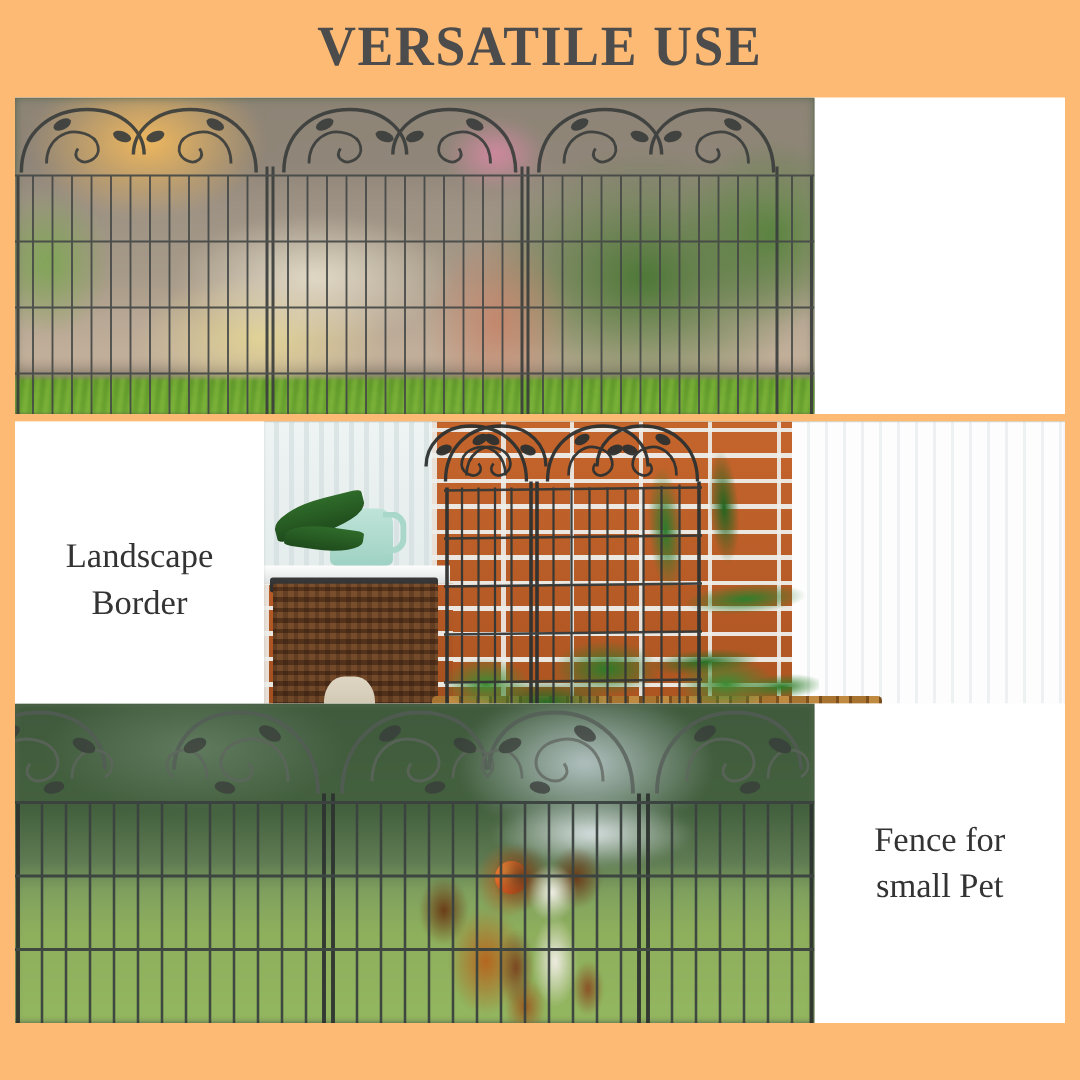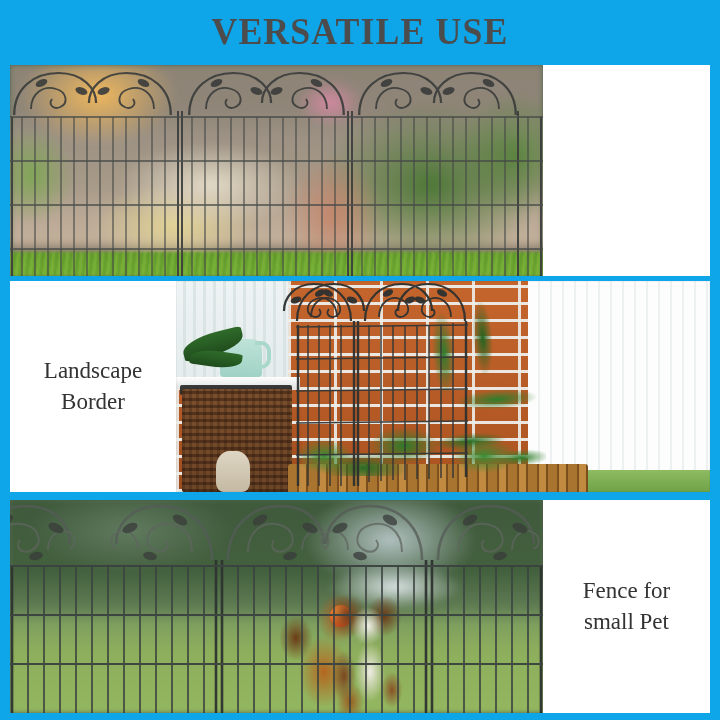--- a/index.html
+++ b/index.html
@@ -3,21 +3,21 @@
 <meta charset="utf-8">
 <title>Versatile Use</title>
 <style>
   * { margin:0; padding:0; box-sizing:border-box; }
   html, body {
     width:720px; height:720px;
     background:#ccd2d5;
     font-family:"Liberation Serif", "DejaVu Serif", serif;
     overflow:hidden;
   }
-  .page { position:relative; width:720px; height:720px; background:#0ea5e9; }
+  .page { position:relative; width:720px; height:720px; background:#fdba74; }
 
   
   .title-bar {
     position:absolute; left:0; top:0; width:720px; height:62px;
     display:flex; align-items:center; justify-content:center;
   }
   .title {
     font-family:"Liberation Serif","DejaVu Serif",serif;
     font-weight:700;
     font-size:38px;
@@ -30,21 +30,21 @@
   
   .row {
     position:absolute;
     left:10px; width:700px;
     display:flex;
     background:#ffffff;
     overflow:hidden;
   }
   #row-1 { top:65px;  height:211px; }
   #row-2 { top:281px; height:211px; }
-  #row-3 { top:500px; height:213px; }
+  #row-3 { top:469px; height:213px; }
 
   .photo { position:relative; overflow:hidden; background:#5a6b52; }
   #row-1 .photo { width:533px; }
   #row-2 .photo { width:534px; order:2; }
   #row-3 .photo { width:533px; }
 
   .caption {
     flex:1;
     background:#ffffff;
     display:flex; align-items:center; justify-content:center;

